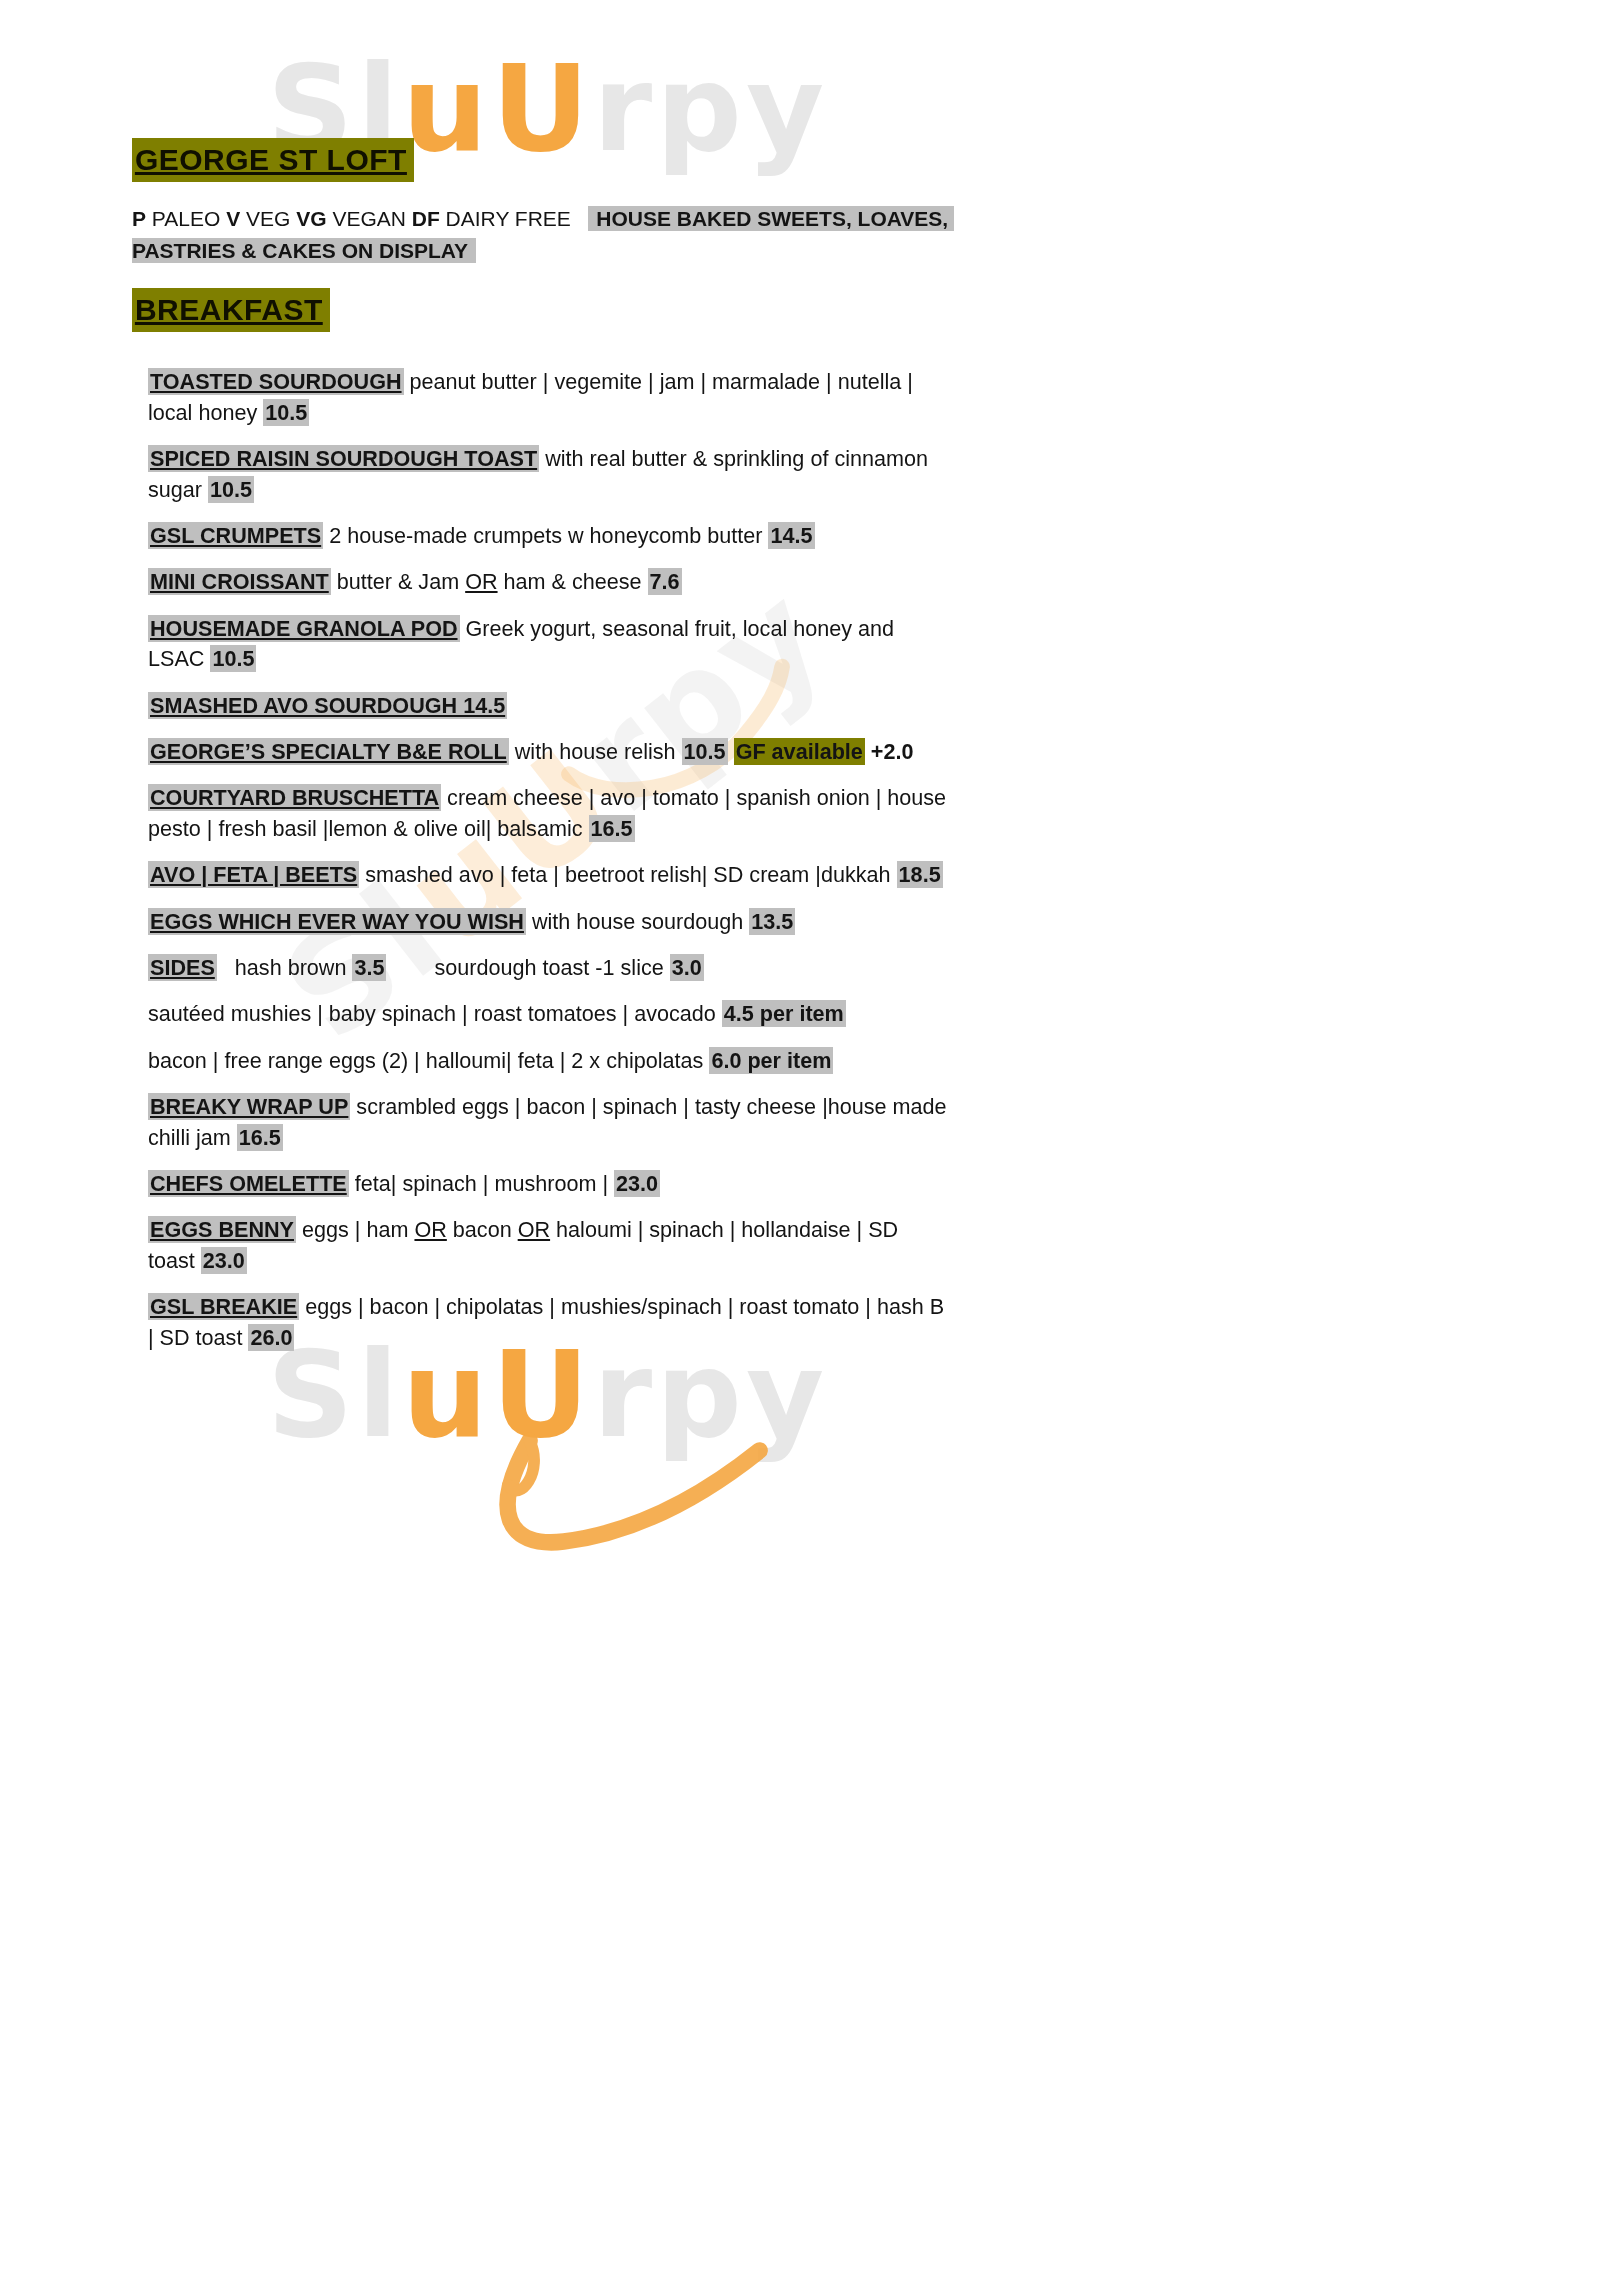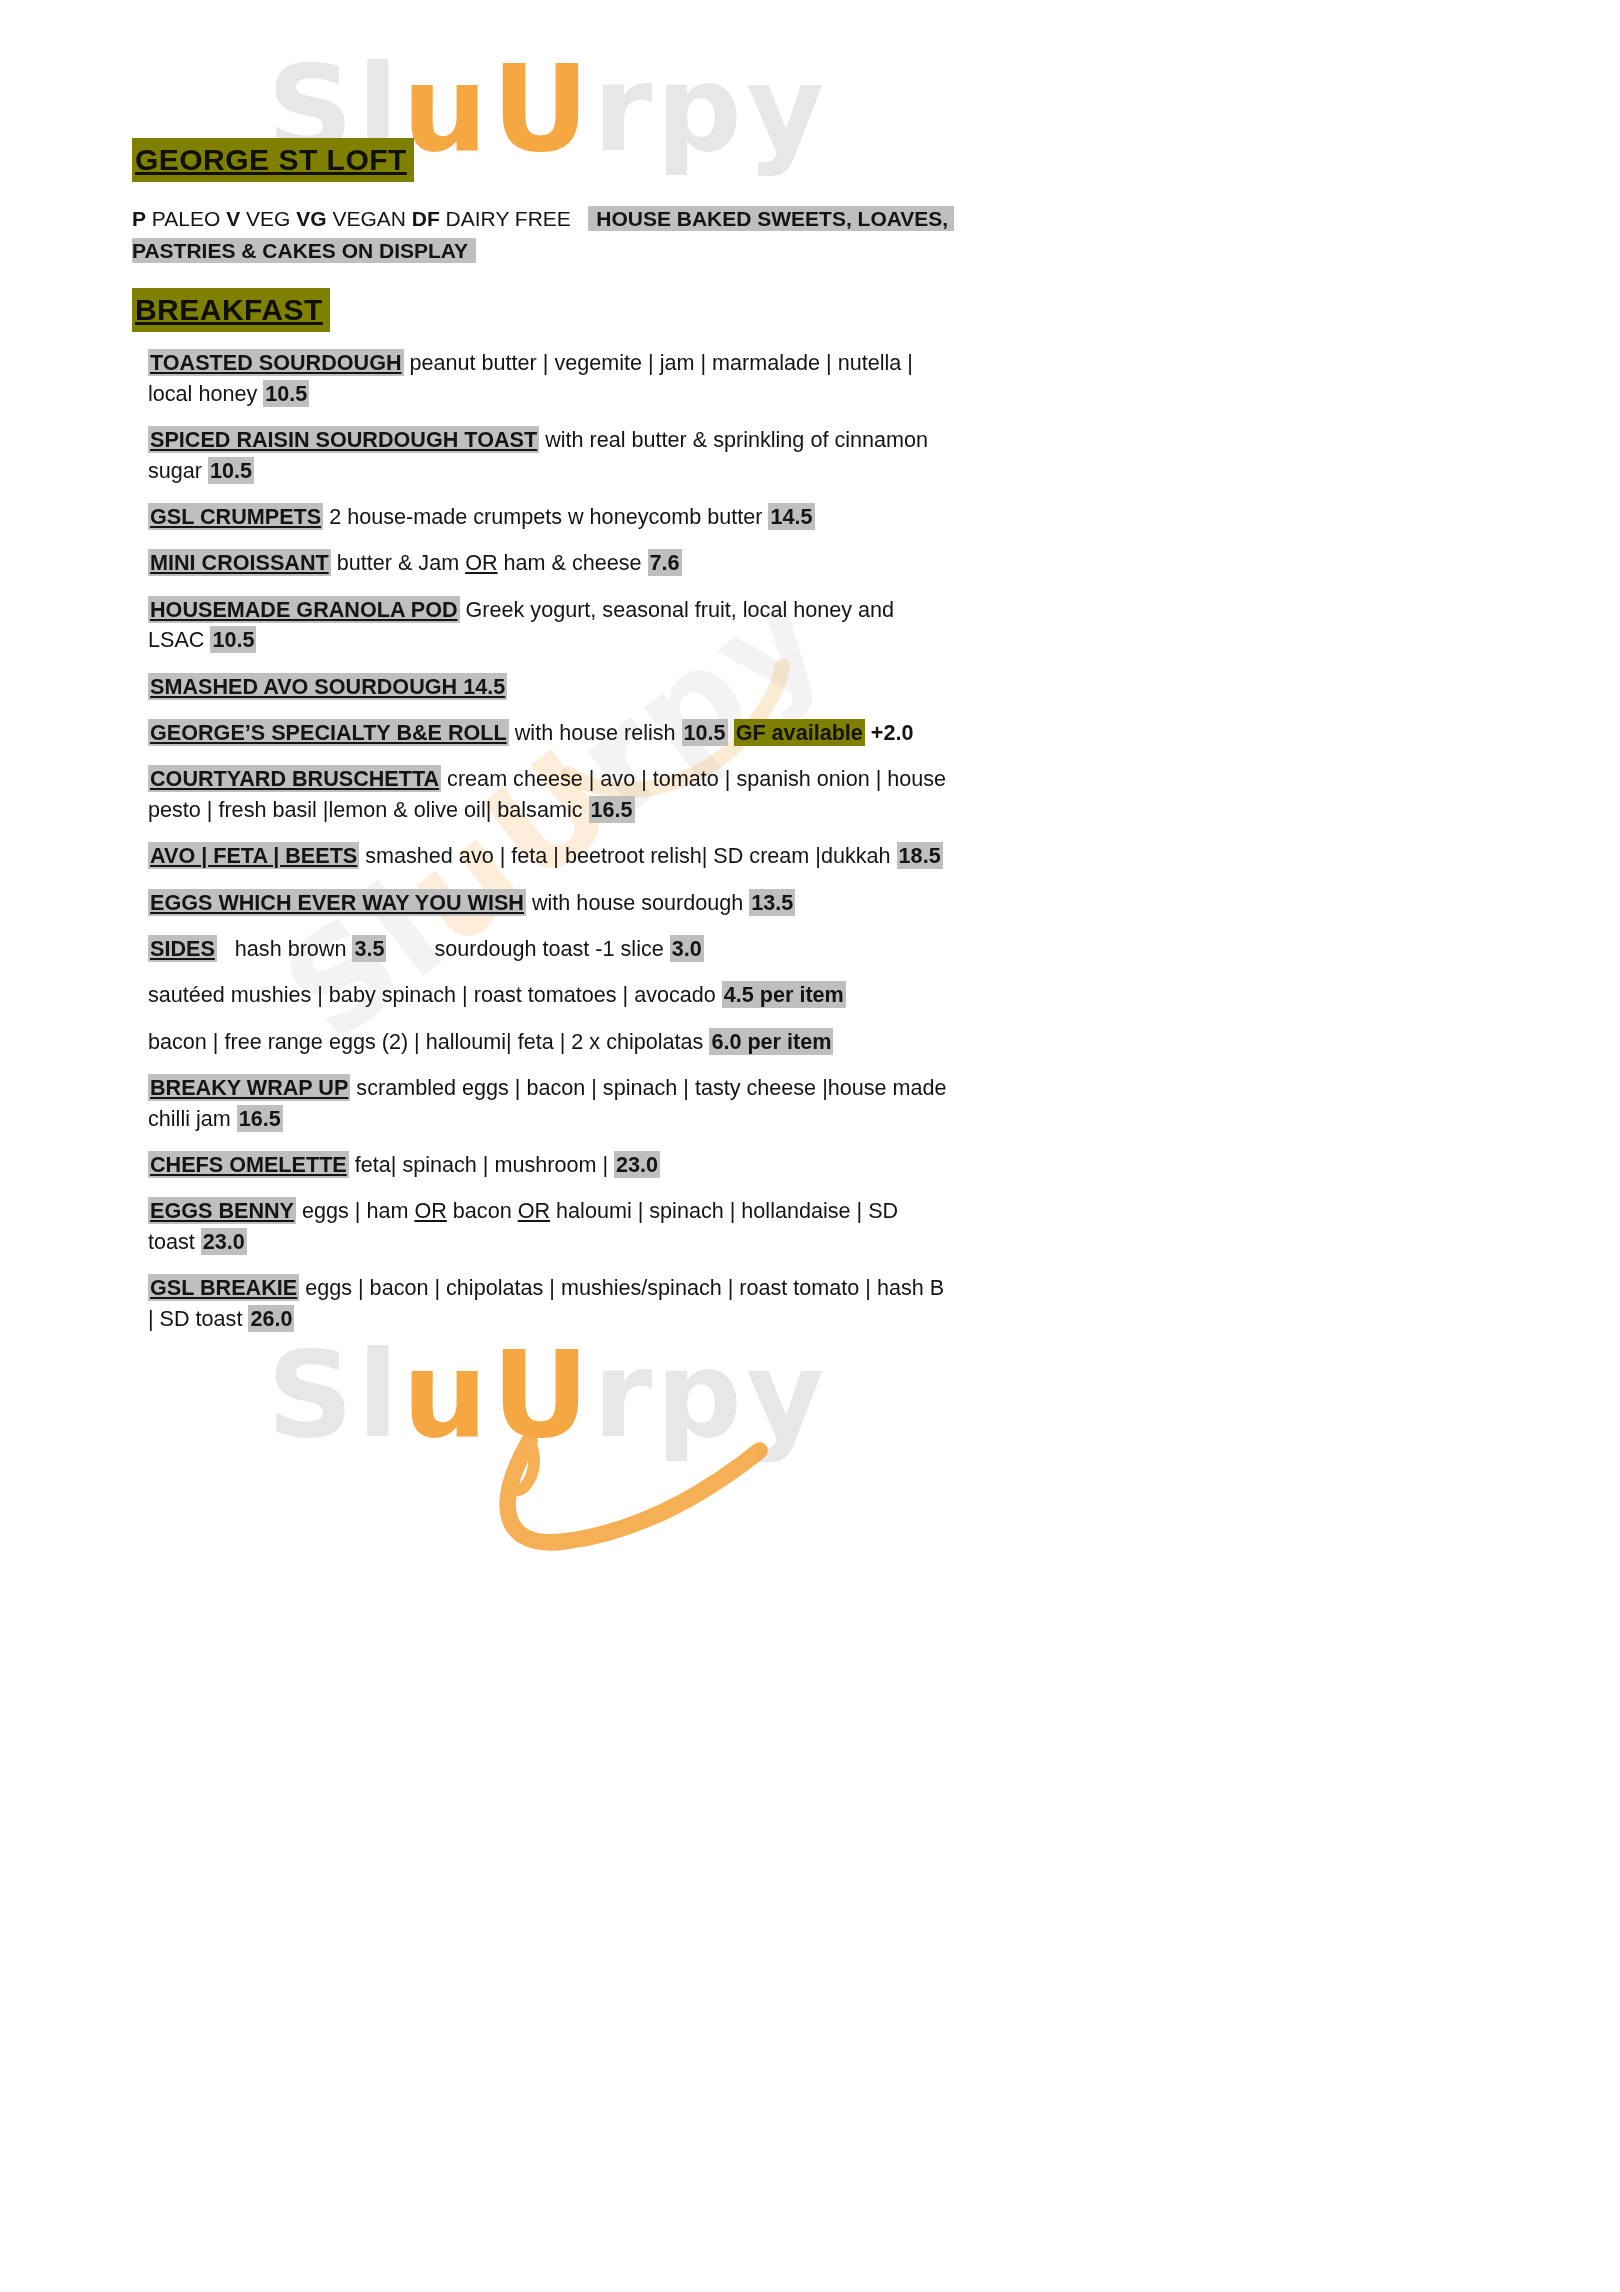--- a/index.html
+++ b/index.html
@@ -47,21 +47,21 @@
     background:var(--hl-olive);
     color:#101000;
     font-size:30px;
     font-weight:700;
     line-height:1.3;
     padding:2px 6.9px 2.9px 2.9px;
     text-decoration:underline;
     letter-spacing:0.5px;
   }
   h1.page-title  { margin-bottom:21.6px; }
-  h2.section-title { margin-top:2px; margin-bottom:16px;text-decoration:underline; }
+  h2.section-title { margin-top:2px; margin-bottom:35px;text-decoration:underline; }
 
   .legend-line {
     font-size:21px;
     line-height:1.5;
     margin-bottom:19.6px;
     white-space:pre-wrap;
   }
 
   .menu-item {
     font-size:21.6px;

